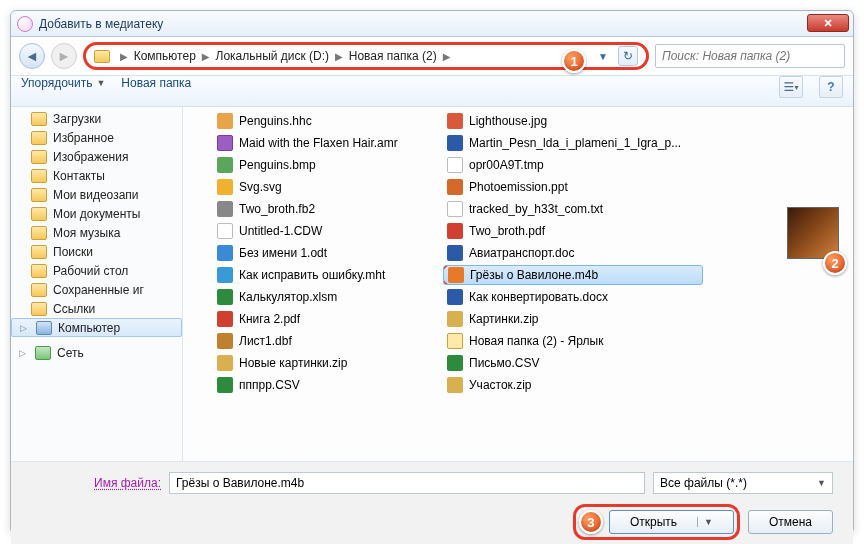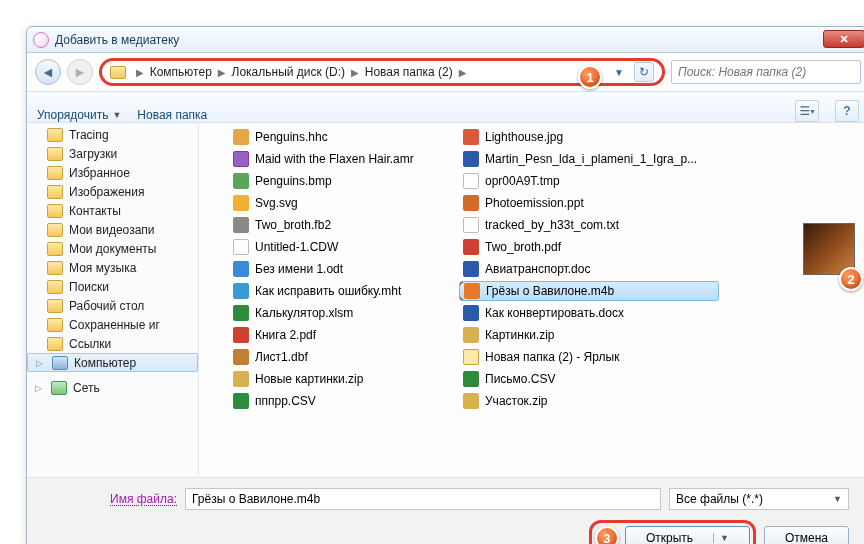--- a/index.html
+++ b/index.html
@@ -1,36 +1,36 @@
 <!DOCTYPE html>
 <html><head>
 <meta charset="utf-8">
 <style>
 * { margin: 0; padding: 0; box-sizing: border-box; font-family: "Segoe UI", Tahoma, sans-serif; font-size: 12px; }
 body { background: #fff; width: 864px; height: 544px; overflow: hidden; }
-.outer { width: 864px; height: 544px; background: #fff; padding: 26px; }
+.outer { width: 864px; height: 544px; background: #fff; padding: 10px; }
 .dialog { width: 844px; height: 524px; background: #fdfdfd; border: 1px solid #a5b8c8; border-radius: 6px; box-shadow: 0 2px 8px rgba(0,0,0,.15); position: relative; }
 .titlebar { height: 26px; background: linear-gradient(#f8fbff,#e6eff9); border-bottom: 1px solid #b7c8d8; border-radius: 6px 6px 0 0; display: flex; align-items: center; padding: 0 6px; position: relative; }
 .titlebar .ticon { width: 16px; height: 16px; border: 1px solid #d07bc6; border-radius: 50%; background: radial-gradient(circle at 30% 30%,#fff,#f6d0ef); margin-right: 6px; }
 .titlebar .ttl { color: #1a3a5a; }
 .closebtn { position: absolute; right: 4px; top: 3px; width: 42px; height: 18px; background: linear-gradient(#e98b82,#c83a2c); border: 1px solid #8a2a20; border-radius: 3px; display:flex; align-items:center; justify-content:center; color:#fff; font-weight:bold; font-size:11px; cursor:pointer; }
 .navrow { height: 38px; display:flex; align-items:center; padding: 4px 8px; gap:6px; }
 .navbtn { width:26px; height:26px; border-radius:50%; background: linear-gradient(#f3f8fd,#d7e5f3); border:1px solid #a9c0d6; display:flex; align-items:center; justify-content:center; cursor:pointer; color:#4a6b8a; font-size:14px;}
 .navbtn.fwd { background:#f0f0f0; border-color:#d0d0d0; color:#b0b0b0; }
 .addrbar { flex:1; height:28px; border:3px solid #e63a2c; border-radius:14px; background:#fff; display:flex; align-items:center; padding:0 8px; gap:4px; position:relative; }
 .addrbar .seg { display:flex; align-items:center; gap:2px; color:#222; cursor:pointer; }
 .addrbar .arr { color:#777; font-size:10px; padding:0 2px;}
 .addrbar .fldricon { width:16px; height:13px; background:linear-gradient(#ffe9a8,#f6c85a); border:1px solid #cba23a; border-radius:2px; margin-right:4px;}
 .addrbar .dropdown { margin-left:auto; color:#3a6a9a; font-size:10px; padding:0 6px; cursor:pointer;}
 .addrbar .refresh { width:20px; height:20px; border:1px solid #b6c8da; background:linear-gradient(#f5faff,#e4eef7); border-radius:3px; display:flex; align-items:center; justify-content:center; color:#3a6a9a; font-size:12px; cursor:pointer;}
 .marker { width:24px; height:24px; border-radius:50%; background: radial-gradient(circle at 30% 30%, #ff9a5a,#e6501e); border:2px solid #fff; box-shadow:0 1px 3px rgba(0,0,0,.4), inset 0 -2px 4px rgba(0,0,0,.2); color:#fff; font-weight:bold; display:flex; align-items:center; justify-content:center; font-size:13px;}
 .marker.m1 { position:absolute; right:60px; top:4px;}
 .searchbox { width:190px; height:24px; border:1px solid #b6c8da; background:#fff; border-radius:2px; display:flex; align-items:center; padding:0 6px; color:#888; font-style:italic; }
 .searchbox input { border:none; outline:none; width:100%; font-style:italic; color:#888; background:transparent; font-size:12px;}
-.toolbar { height:32px; background: linear-gradient(#fbfdff,#eaf2fa); border-top:1px solid #d7e2ee; border-bottom:1px solid #d7e2ee; display:flex; align-items:flex-end; padding:0 10px; gap:16px;}
+.toolbar { height:32px; background: linear-gradient(#fbfdff,#eaf2fa); border-top:1px solid #d7e2ee; border-bottom:1px solid #d7e2ee; display:flex; align-items:flex-start; padding:0 10px; gap:16px;}
 .toolbar .tbitem { color:#1a4a7a; cursor:pointer; display:flex; align-items:center; gap:4px;}
 .toolbar .spacer { flex:1;}
 .toolbar .vbtn { width:24px; height:22px; border:1px solid #c4d4e3; background:linear-gradient(#fafcfe,#e6eef7); border-radius:2px; cursor:pointer; display:flex; align-items:center; justify-content:center; color:#4a6b8a;}
 .body { display:flex; height: 354px; }
 .sidebar { width:172px; border-right:1px solid #e0e6ed; background:#fafbfc; overflow:hidden; padding-top:2px;}
 .sbitem { display:flex; align-items:center; height:19px; padding:0 4px 0 20px; gap:6px; color:#222; cursor:pointer; white-space:nowrap;}
 .sbitem.lvl0 { padding-left:8px; font-weight:normal;}
 .sbitem.sel { background: linear-gradient(#eaf3fd,#d6e8fb); border:1px solid #a5c8ea; border-radius:2px;}
 .sbico { width:16px; height:14px; background:linear-gradient(#ffe9a8,#f6c85a); border:1px solid #cba23a; border-radius:2px; flex-shrink:0;}
 .sbico.pc { background:linear-gradient(#d0e4f6,#8ab6de); border-color:#5a8ab8;}
@@ -102,24 +102,20 @@
     <div class="tbitem">Новая папка</div>
     <div class="spacer"></div>
     <div class="vbtn">☰<span style="font-size:8px">▾</span></div>
     <div class="vbtn" style="color:#3a7ac8;font-weight:bold">?</div>
   </div>
 
   <div class="body">
     <div class="sidebar" id="sidebar">
           <div class="sbitem">
             <span class="sbico"></span>
-            <span>Tracing</span>
-          </div>
-          <div class="sbitem">
-            <span class="sbico"></span>
             <span>Загрузки</span>
           </div>
           <div class="sbitem">
             <span class="sbico"></span>
             <span>Избранное</span>
           </div>
           <div class="sbitem">
             <span class="sbico"></span>
             <span>Изображения</span>
           </div>

